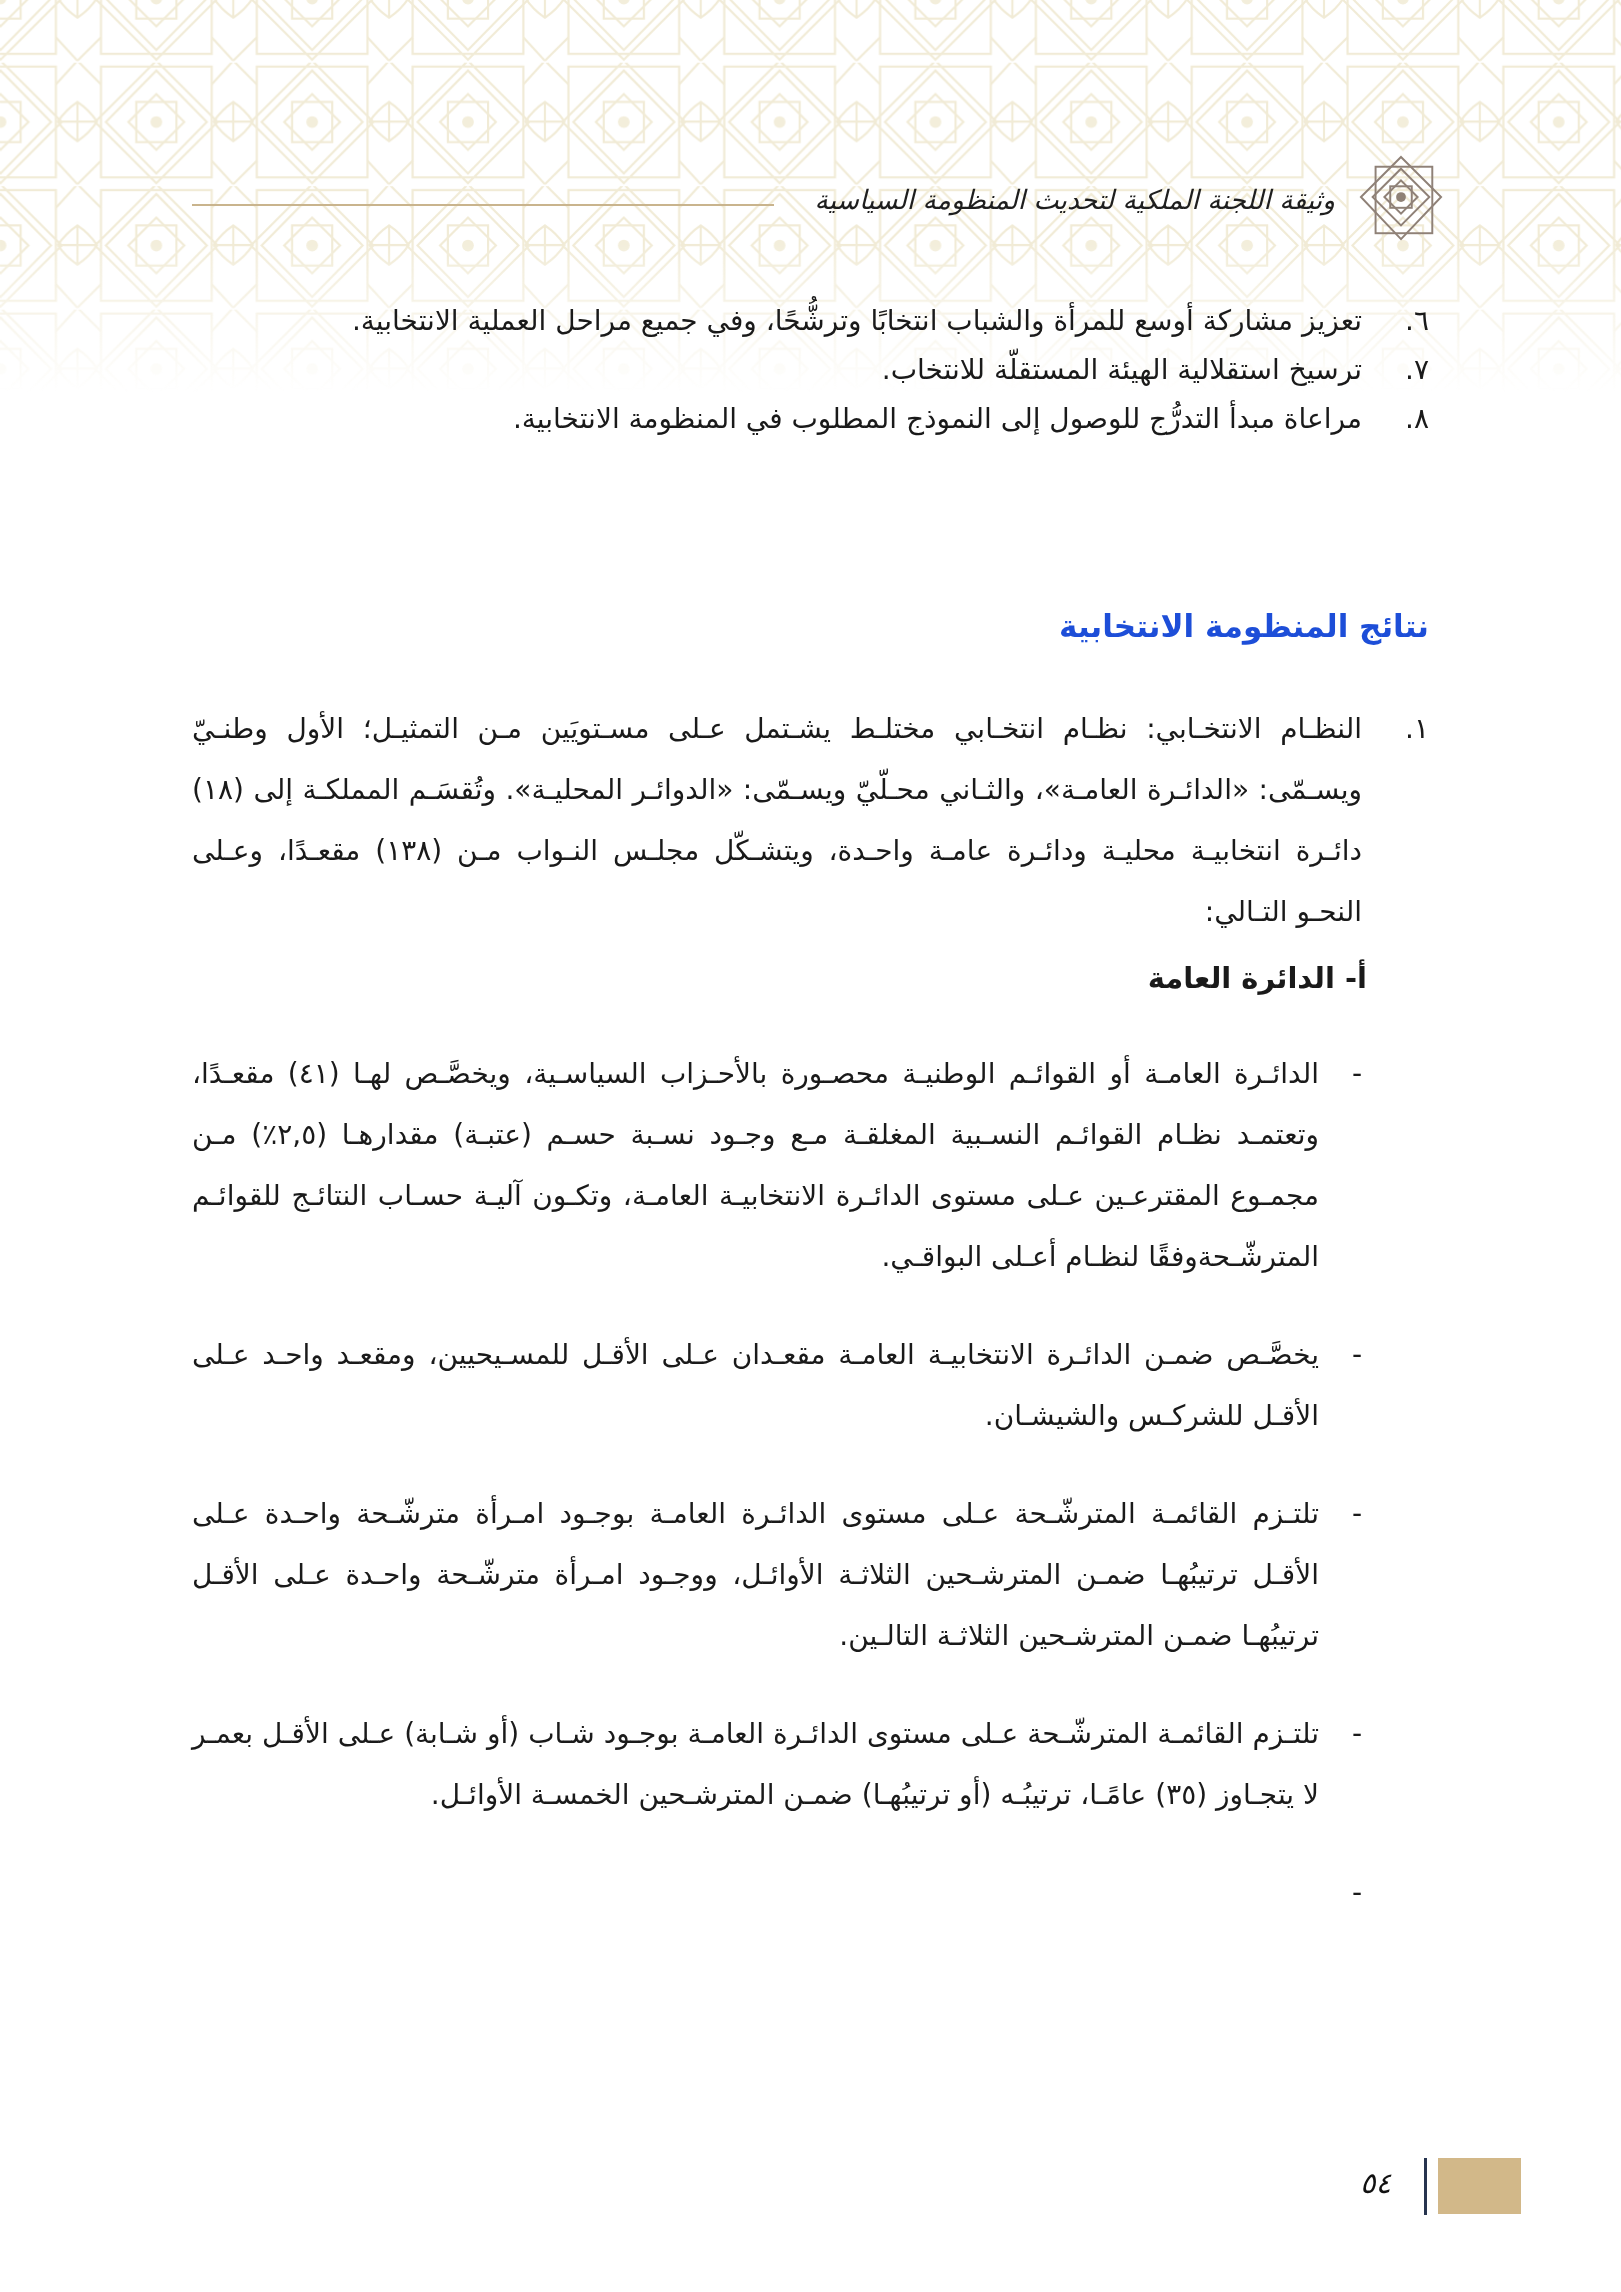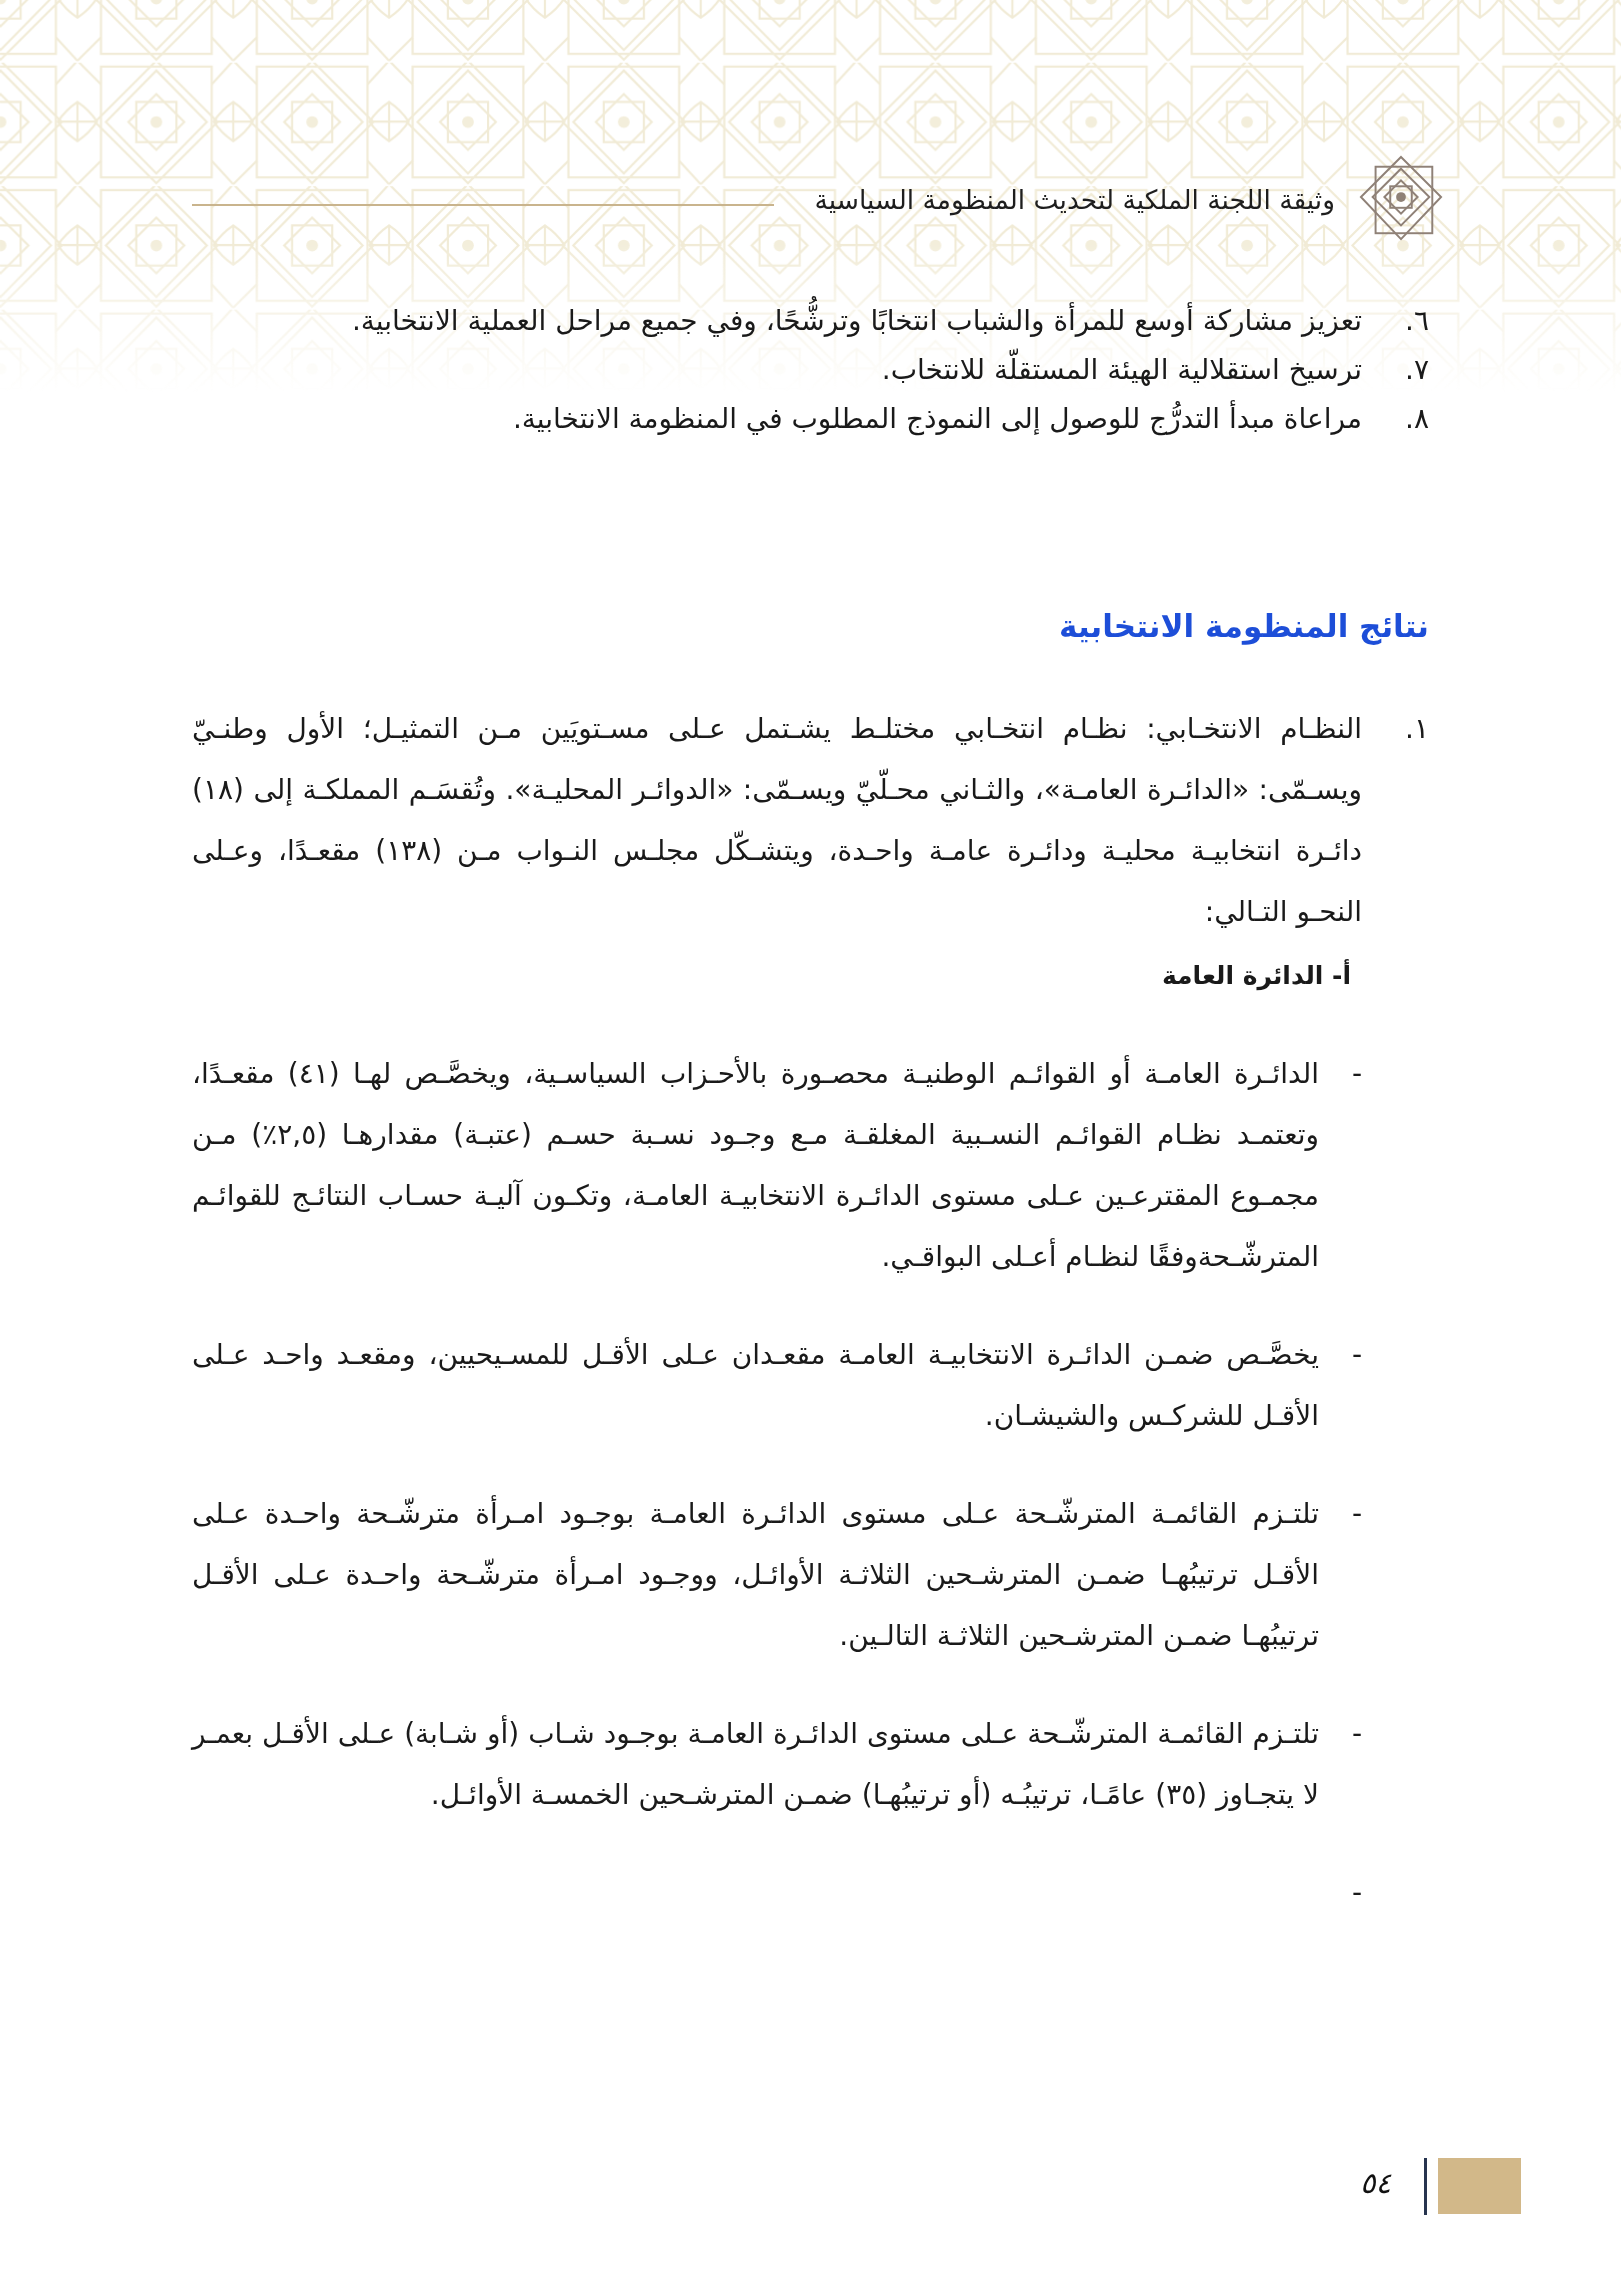--- a/index.html
+++ b/index.html
@@ -27,20 +27,21 @@
     }
     .bg-pattern svg { display: block; }
 
     
     .header {
       position: absolute;
       top: 147px;
       right: 176px;
       left: 192px;
       height: 118px;
+      font-style: italic;
     }
     .header-emblem {
       position: absolute;
       right: 0;
       top: 7.8px;
       width: 88px;
       height: 88px;
     }
     .header-title {
       position: absolute;
@@ -106,22 +107,22 @@
     }
     .main-list li {
       line-height: 61px;
       font-size: 28px;
     }
     .lead-bold { font-weight: normal; }
 
     .sub-heading {
       position: absolute;
       top: 665px;
-      right: 78px;
-      font-size: 25px;
+      right: 62px;
+      font-size: 29px;
       font-weight: bold;
       margin: 0;
       text-align: center;
     }
 
     .bullets {
       position: absolute;
       top: 747px;
       right: 67px;
       width: 1170px;

